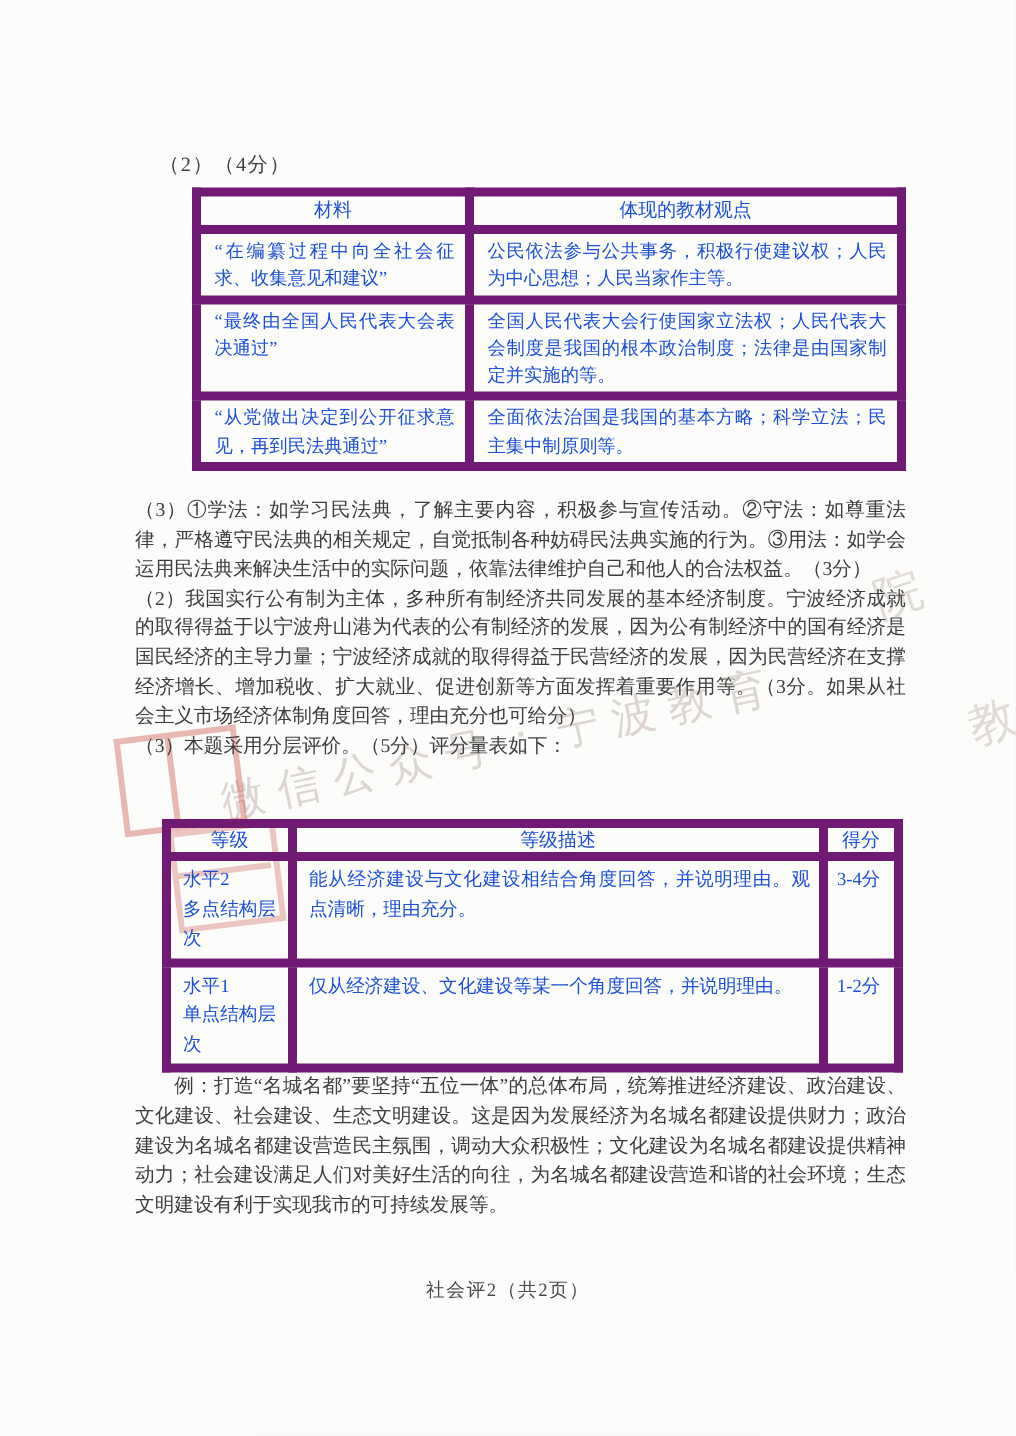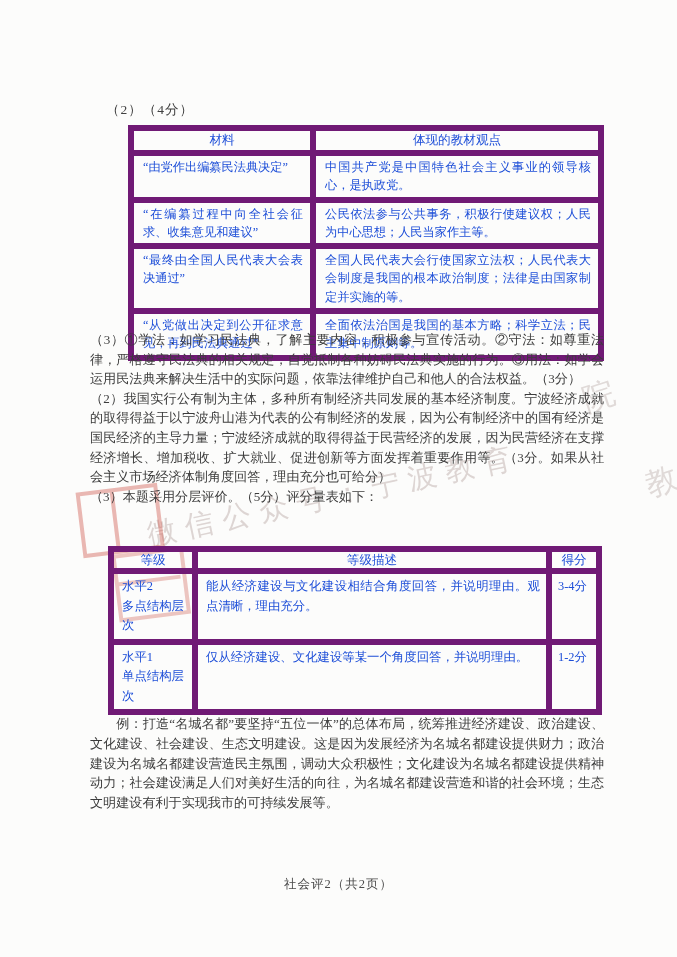--- a/index.html
+++ b/index.html
@@ -94,21 +94,21 @@
     margin:0;
     font-size:13.1px;
     line-height:19.8px;
     text-align:justify;
     text-indent:2em;
     color:#3c3c3c;
   }
   
   .footer{
     position:absolute;
-    left:0; right:0; top:876px;
+    left:0; right:0; top:852px;
     text-align:center;
     font-size:12.5px;
     letter-spacing:1px;
     color:#4a4a4a;
   }
   
   .wm-line{
     position:absolute;
     left:148px; top:516px;
     transform:rotate(-12deg);
@@ -177,24 +177,20 @@
 
   <table class="t1">
     <colgroup>
         <col style="width:182px">
         <col>
       </colgroup>
     <tbody>
         <tr>
       <th>材料</th>
       <th>体现的教材观点</th>
-    </tr>
-    <tr>
-      <td>“由党作出编纂民法典决定”</td>
-      <td>中国共产党是中国特色社会主义事业的领导核心，是执政党。</td>
     </tr>
     <tr>
       <td>“在编纂过程中向全社会征求、收集意见和建议”</td>
       <td>公民依法参与公共事务，积极行使建议权；人民为中心思想；人民当家作主等。</td>
     </tr>
     <tr>
       <td>“最终由全国人民代表大会表决通过”</td>
       <td>全国人民代表大会行使国家立法权；人民代表大会制度是我国的根本政治制度；法律是由国家制定并实施的等。</td>
     </tr>
     <tr>

